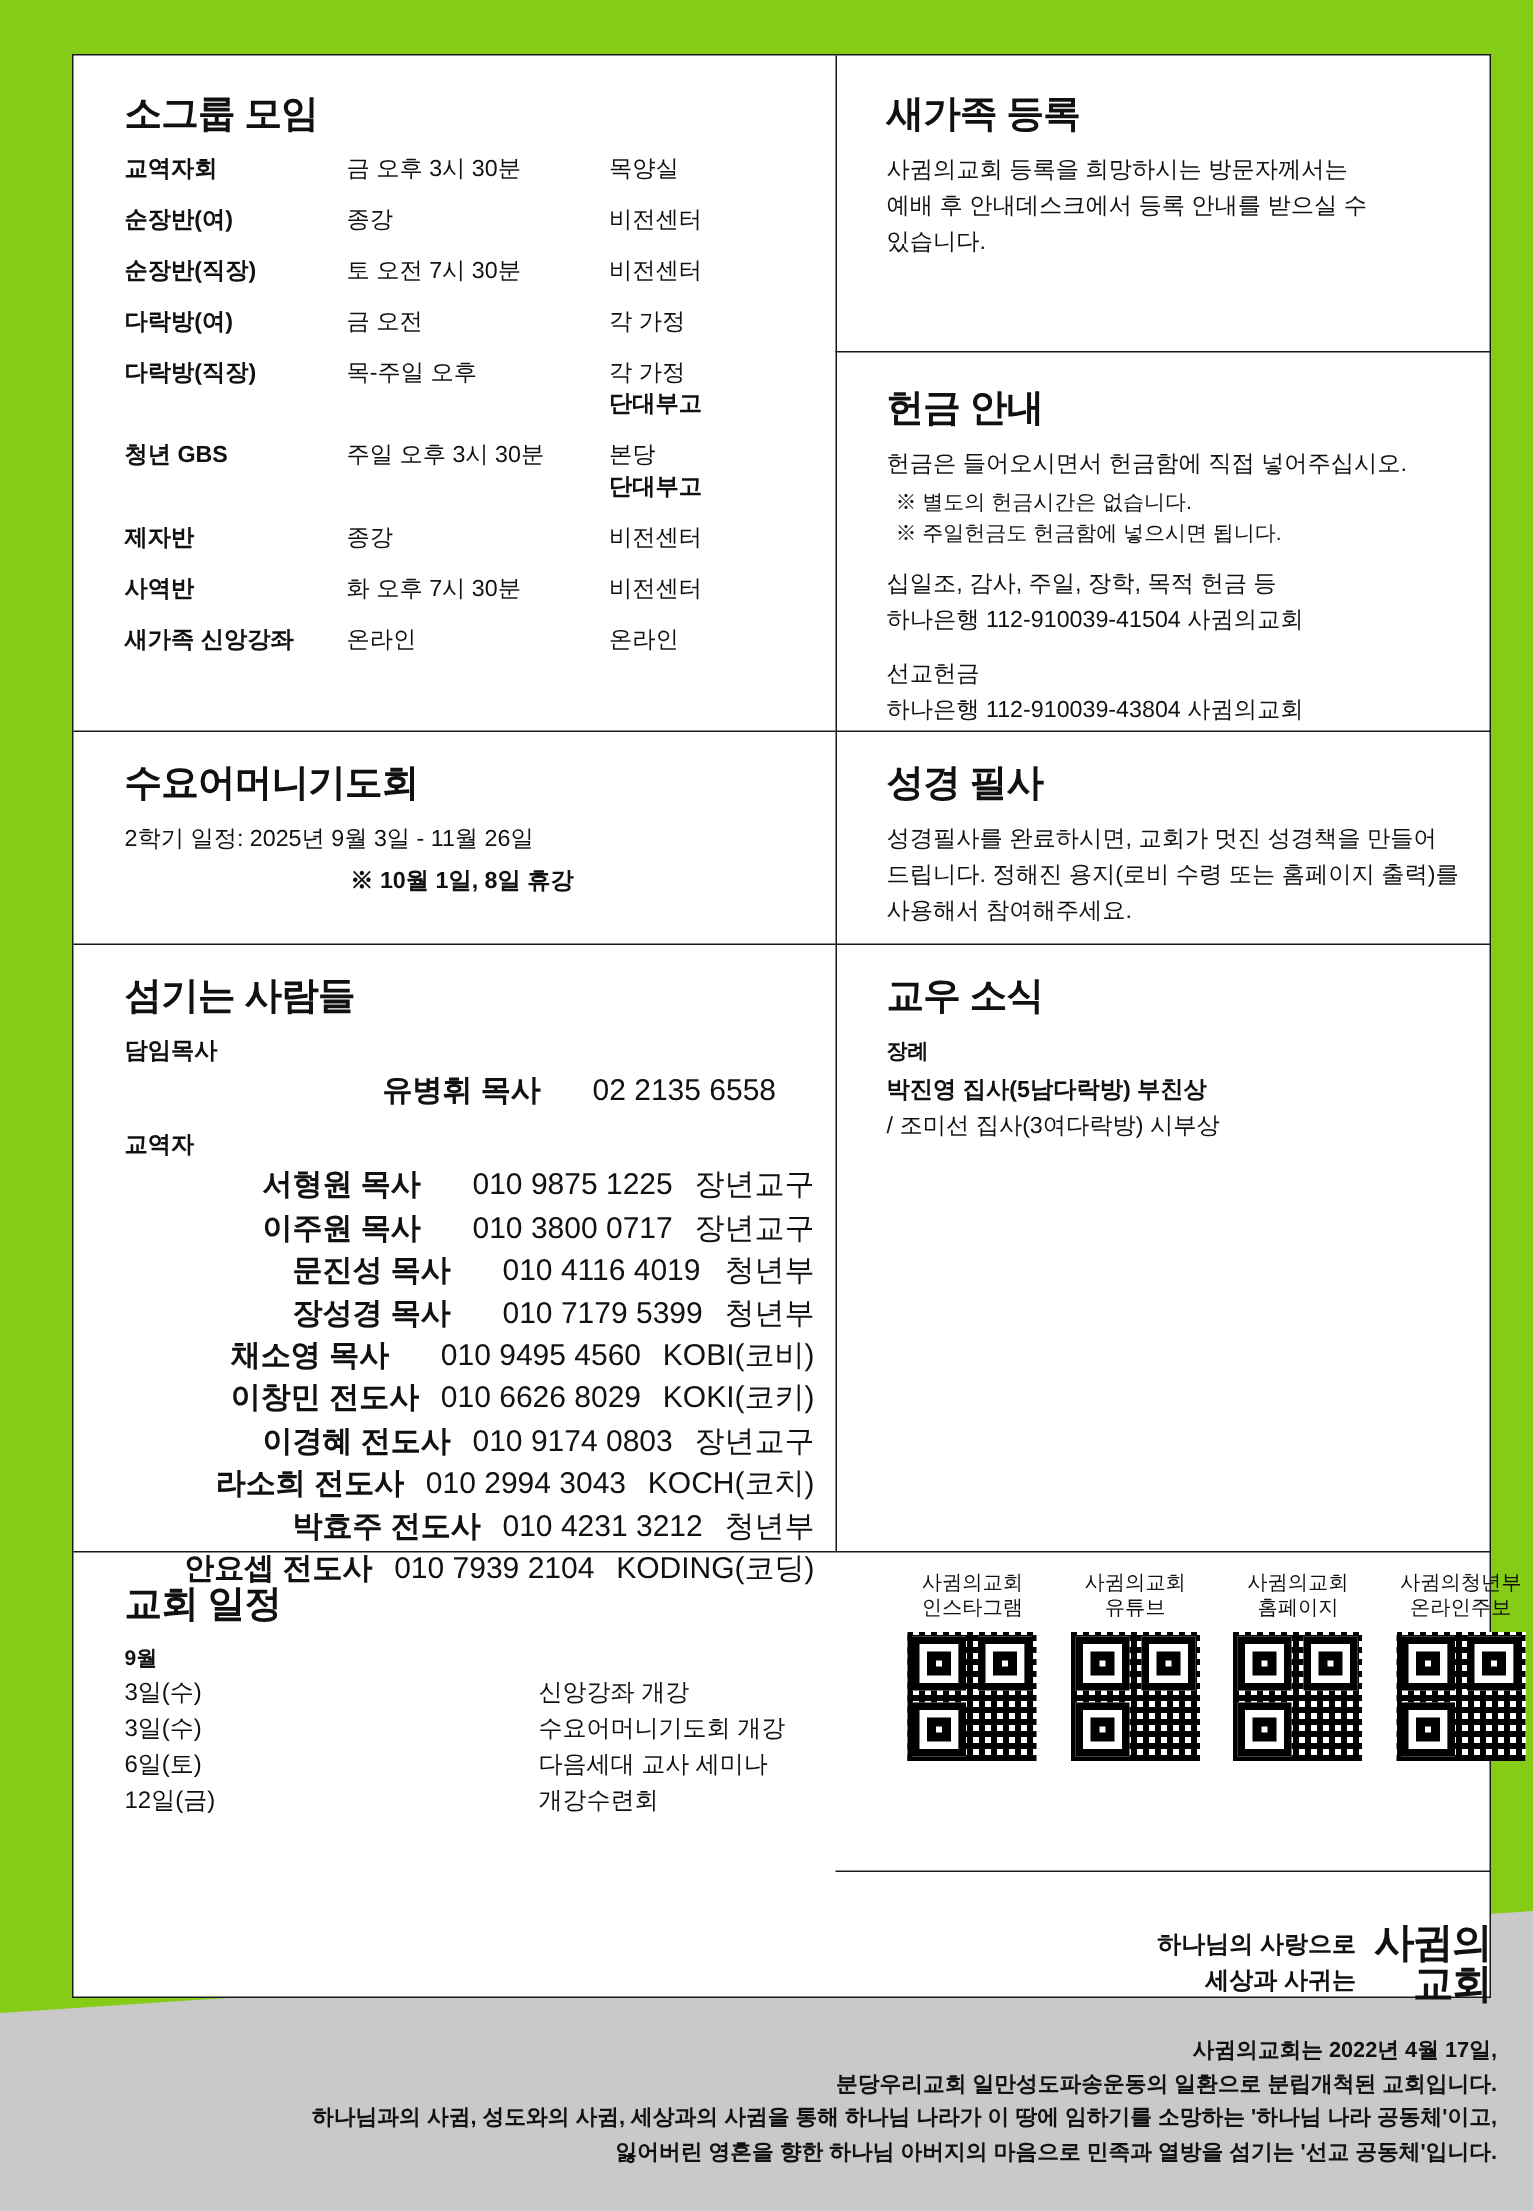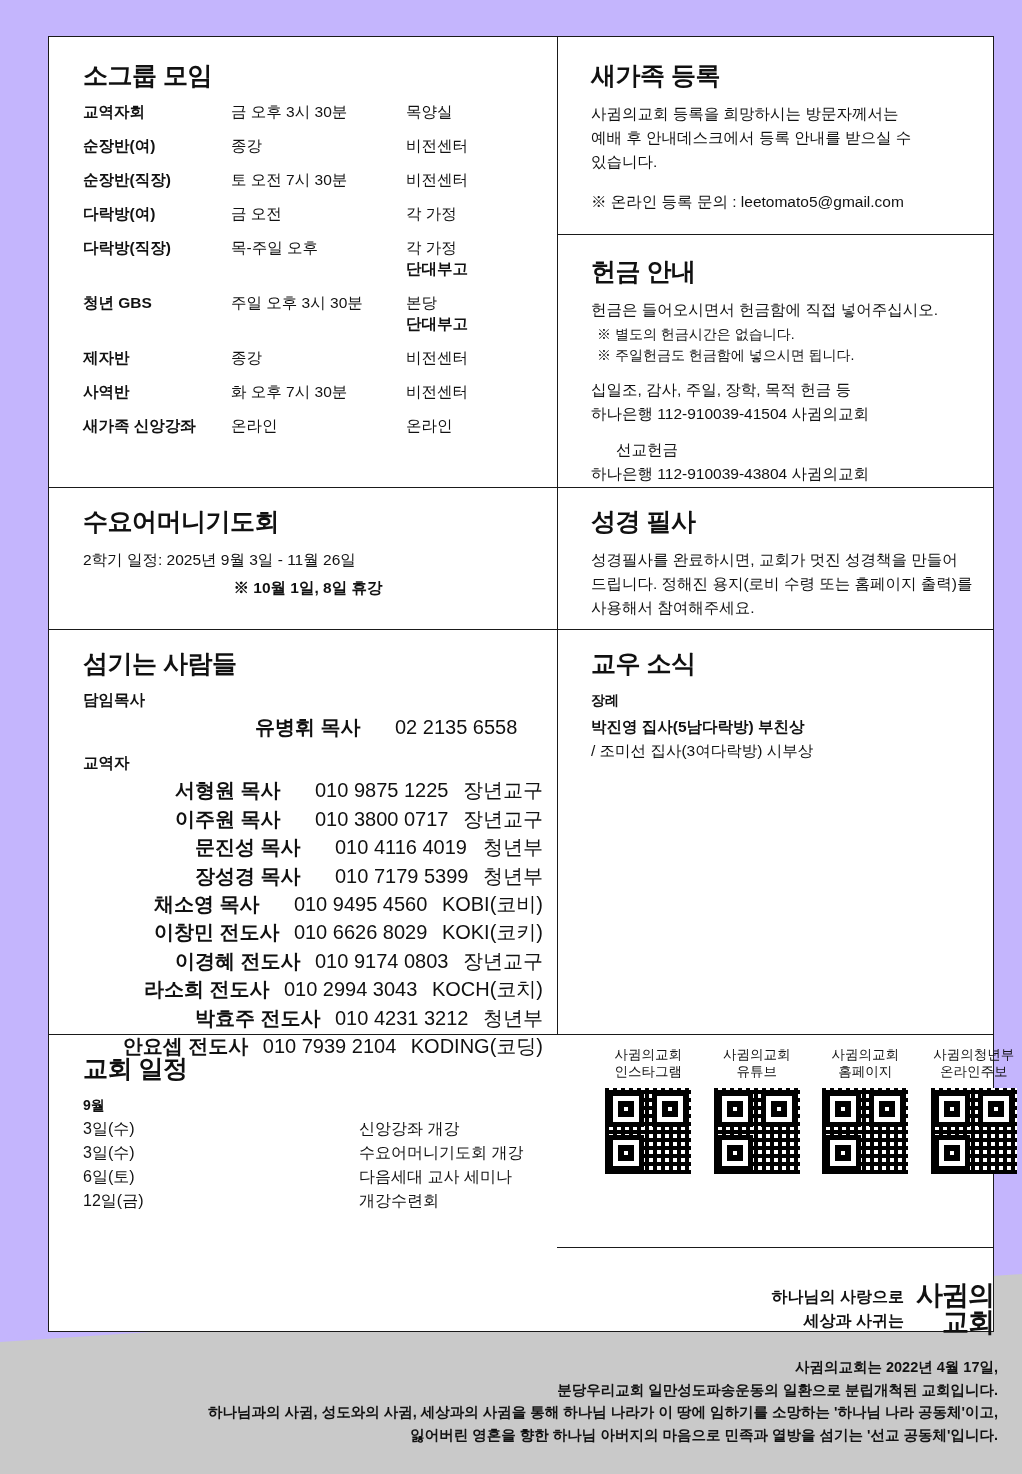--- a/index.html
+++ b/index.html
@@ -13,21 +13,21 @@
     position: relative;
     font-family: "Liberation Sans", sans-serif;
     color: #111;
     overflow: hidden;
   }
   .page {
     position: absolute;
     left: 0; top: 0;
     width: 1022px;
     height: 1474px;
-    background: #c4b5fd;
+    background: #84cc16;
   }
   
   .gray-band {
     position: absolute;
     left: 0;
     bottom: 0;
     width: 1022px;
     height: 200px;
     background: #c9c9c9;
     clip-path: polygon(0 34%, 1022px 0%, 1022px 100%, 0 100%);
@@ -271,31 +271,30 @@
       </div>
     </div>
 
     <div class="blk" style="left:542px; top:22px; width:390px;">
       <h2 class="sec">새가족 등록</h2>
       <div class="body-txt">
         <div>사귐의교회 등록을 희망하시는 방문자께서는</div>
         <div>예배 후 안내데스크에서 등록 안내를 받으실 수</div>
         <div>있습니다.</div>
       </div>
-      <div class="body-txt" style="margin-top:16px;">※ 온라인 등록 문의 : leetomato5@gmail.com</div>
     </div>
 
     <div class="blk" style="left:542px; top:218px; width:400px;">
       <h2 class="sec">헌금 안내</h2>
       <div class="body-txt">헌금은 들어오시면서 헌금함에 직접 넣어주십시오.</div>
       <div class="small-note" style="padding-left:6px; margin-top:2px;">※ 별도의 헌금시간은 없습니다.</div>
       <div class="small-note" style="padding-left:6px;">※ 주일헌금도 헌금함에 넣으시면 됩니다.</div>
       <div class="body-txt" style="margin-top:12px;">십일조, 감사, 주일, 장학, 목적 헌금 등</div>
       <div class="body-txt">하나은행 112-910039-41504 사귐의교회</div>
-      <div class="body-txt" style="margin-top:12px;margin-left:25px;">선교헌금</div>
+      <div class="body-txt" style="margin-top:12px;">선교헌금</div>
       <div class="body-txt">하나은행 112-910039-43804 사귐의교회</div>
     </div>
 
     <div class="blk" style="left:34px; top:468px; width:450px;">
       <h2 class="sec">수요어머니기도회</h2>
       <div class="body-txt">2학기 일정: 2025년 9월 3일 - 11월 26일</div>
       <div class="body-txt bold" style="text-align:center; margin-top:4px;">※ 10월 1일, 8일 휴강</div>
     </div>
 
     <div class="blk" style="left:542px; top:468px; width:400px;">

